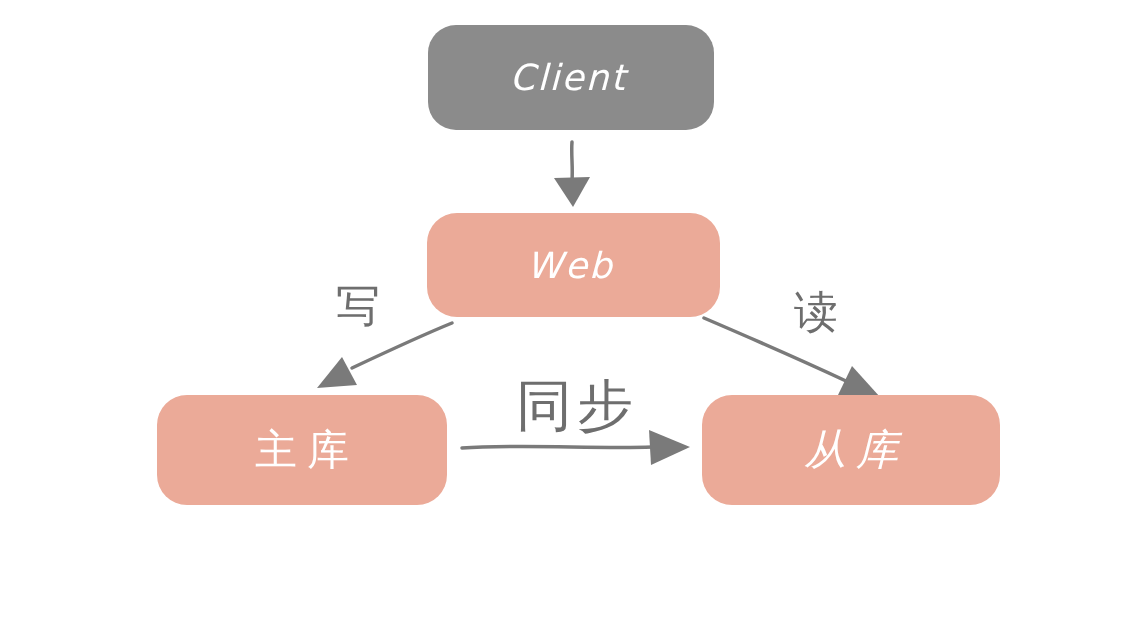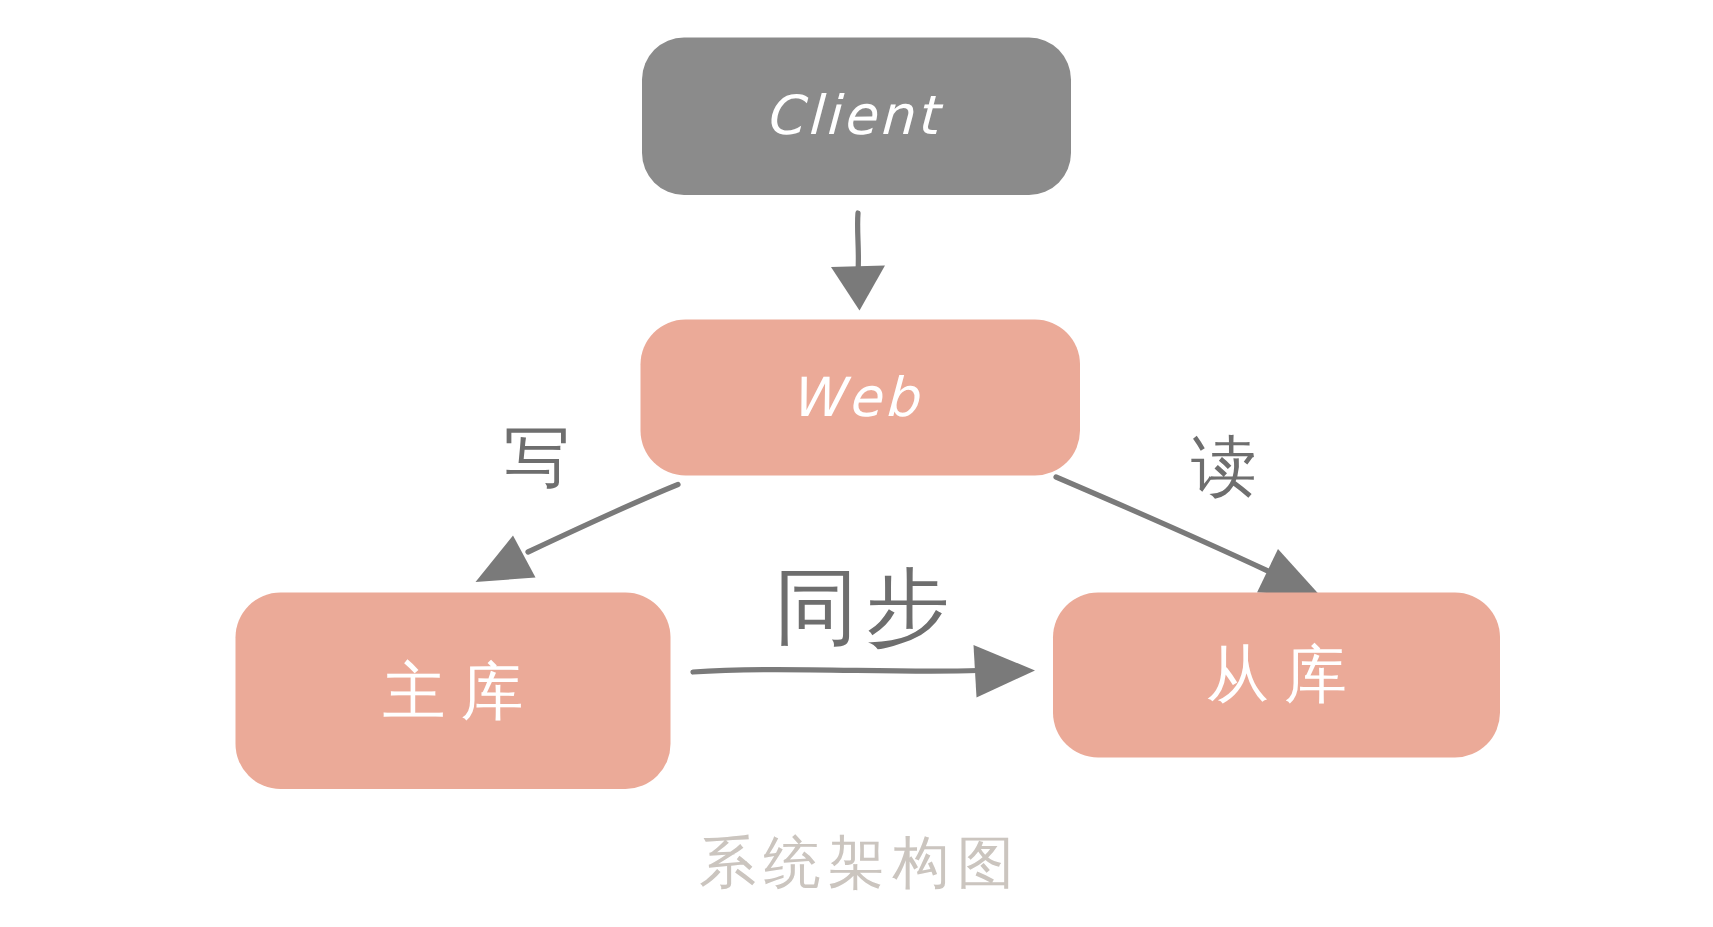--- a/index.html
+++ b/index.html
@@ -38,28 +38,29 @@
     left: 428px; top: 25px; width: 286px; height: 105px;
     background: #8b8b8b;
     border-radius: 28px;
   }
   .node-web {
     left: 427px; top: 213px; width: 293px; height: 104px;
     background: #ebaa98;
     border-radius: 30px;
   }
   .node-master {
-    left: 157px; top: 395px; width: 290px; height: 131px;
+    left: 157px; top: 395px; width: 290px; height: 110px;
     background: #ebaa98;
     border-radius: 30px;
   }
   .node-slave {
     left: 702px; top: 395px; width: 298px; height: 110px;
     background: #ebaa98;
     border-radius: 30px;
+    font-style: italic;
   }
   .node-label-latin {
     font-size: 36px;
     font-style: italic;
     letter-spacing: 2px;
     transform: skewX(-4deg);
   }
   .node-label-cjk {
     font-size: 42px;
     letter-spacing: 10px;
@@ -127,15 +128,14 @@
   <div class="node node-slave">
     <span class="node-label-cjk">从库</span>
   </div>
 
   <div class="edge-label label-write">写</div>
 
   <div class="edge-label label-read">读</div>
 
   <div class="edge-label label-sync">同步</div>
 
-  <div class="caption">系统架构图</div>
 
 </div>
 
 </body></html>

